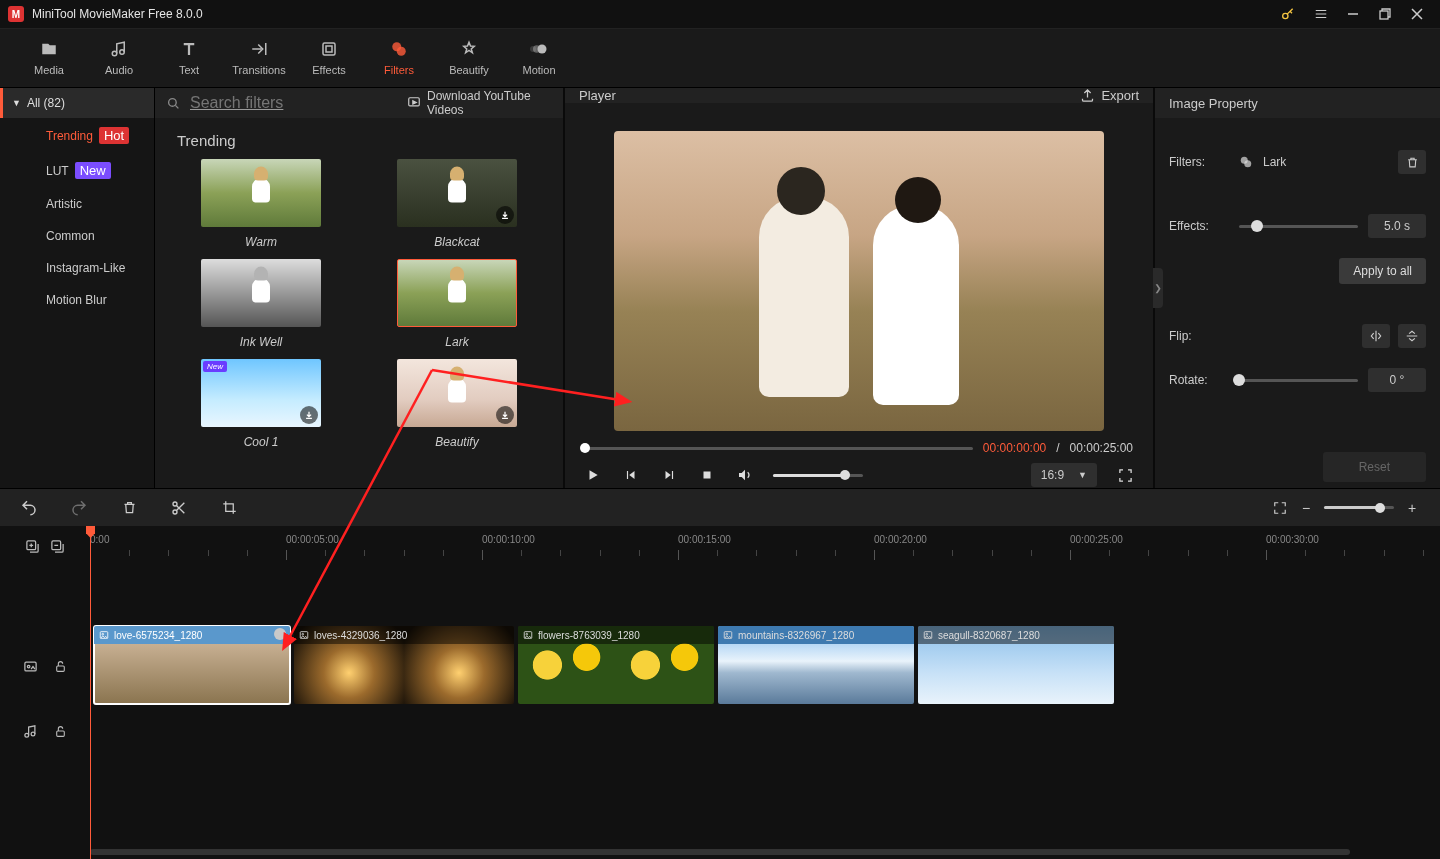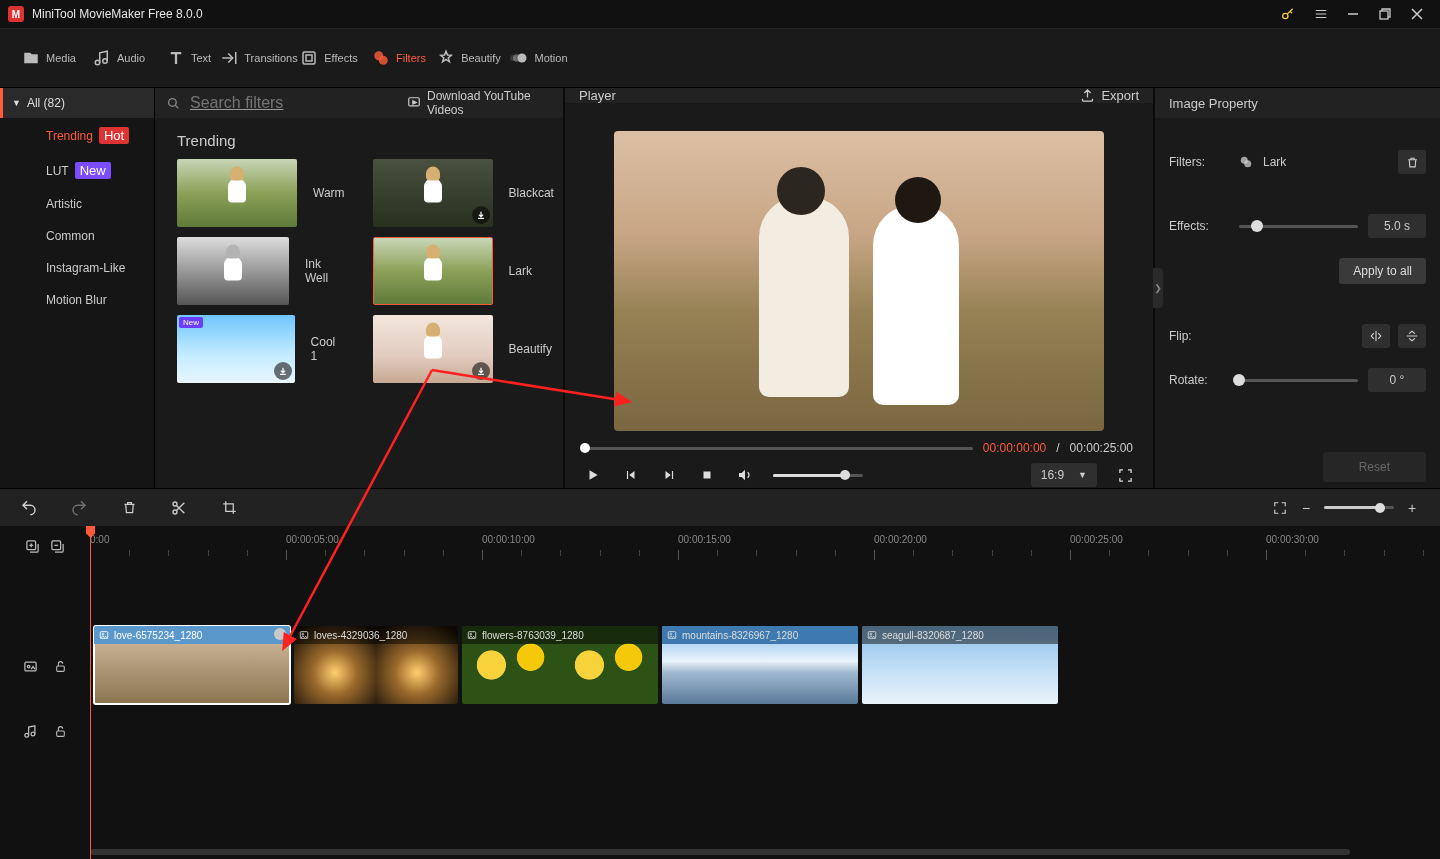--- a/index.html
+++ b/index.html
@@ -8,21 +8,21 @@
 
 .titlebar { height: 28px; background: #111; display: flex; align-items: center; padding: 0 8px; }
 .titlebar .logo { width: 16px; height: 16px; background: #d33; border-radius: 3px; margin-right: 8px; display: flex; align-items: center; justify-content: center; color: #fff; font-size: 10px; font-weight: bold; }
 .titlebar .title { color: #e5e5e5; font-size: 12px; flex: 1; }
 .titlebar .win-controls { display: flex; gap: 2px; }
 .titlebar .win-btn { width: 30px; height: 24px; display: flex; align-items: center; justify-content: center; color: #ccc; cursor: pointer; }
 .titlebar .key-icon { color: #f5c542; margin-right: 10px; }
 
 
 .top-tabs { height: 60px; background: #1a1a1a; display: flex; align-items: center; padding: 0 8px; gap: 0; border-top: 1px solid #222; border-bottom: 1px solid #000; }
-.top-tab { width: 70px; display: flex; flex-direction: row; align-items: center; justify-content: center; gap: 6px; color: #bbb; cursor: pointer; font-size: 11px; padding: 6px 0; }
+.top-tab { width: 70px; display: flex; flex-direction: column; align-items: center; justify-content: center; gap: 6px; color: #bbb; cursor: pointer; font-size: 11px; padding: 6px 0; }
 .top-tab.active { color: #ff5b3a; }
 .top-tab .tab-icon { font-size: 16px; }
 .top-tab:first-child { margin-left: 6px; }
 
 
 .main-row { display: flex; height: 400px; }
 
 
 .cat-sidebar { width: 155px; background: #151515; border-right: 1px solid #000; }
 .cat-header { height: 30px; display: flex; align-items: center; padding: 0 12px; background: #2a2a2a; color: #ddd; cursor: pointer; }
@@ -34,21 +34,21 @@
 .badge.hot { background: #d33; }
 .badge.new { background: #7b4dff; }
 
 
 .filter-browser { width: 410px; background: #1a1a1a; display: flex; flex-direction: column; border-right: 2px solid #0a0a0a; }
 .fb-top { height: 30px; display: flex; align-items: center; padding: 0 12px; gap: 10px; background: #222; }
 .fb-search { flex: 1; color: #999; display: flex; align-items: center; gap: 6px; background: transparent; border: none; outline: none; font-size: 16px; text-decoration: underline; }
 .fb-dl { color: #ccc; font-size: 12px; display: flex; align-items: center; gap: 6px; cursor: pointer; }
 .fb-section { padding: 14px 22px 10px; color: #ccc; font-size: 15px; font-weight: 500; }
 .fb-grid { flex: 1; overflow: auto; padding: 0 22px 10px; display: grid; grid-template-columns: repeat(2, 1fr); gap: 10px 28px; align-content: start; }
-.fb-card { display: flex; align-items: center; gap: 16px; cursor: pointer; }
+.fb-card { display: flex; flex-direction: column; align-items: center; gap: 8px; cursor: pointer; font-style: italic; }
 .fb-thumb { width: 120px; height: 68px; background: #444; border-radius: 2px; position: relative; display: flex; align-items: center; justify-content: center; overflow: hidden; }
 .fb-thumb.selected { border: 1.5px solid #ff5b3a; }
 .fb-thumb .dl-icon { position: absolute; right: 3px; bottom: 3px; width: 18px; height: 18px; background: rgba(0,0,0,0.55); border-radius: 50%; display: flex; align-items: center; justify-content: center; color: #fff; font-size: 10px; }
 .fb-thumb .new-b { position: absolute; left: 2px; top: 2px; font-size: 8px; background: #6a3dff; color: #fff; padding: 1px 4px; border-radius: 2px; }
 .fb-label { font-size: 12px; color: #ccc; }
 
 
 .player-panel { flex: 1; background: #1a1a1a; display: flex; flex-direction: column; border-right: 2px solid #0a0a0a; position: relative; }
 .player-head { height: 30px; display: flex; align-items: center; justify-content: space-between; padding: 0 14px; background: #222; color: #ccc; font-size: 13px; }
 .export-btn { display: flex; align-items: center; gap: 6px; cursor: pointer; }
@@ -650,21 +650,21 @@
                   <circle cx="9" cy="10" r="2"></circle>
                   <path d="m4 20 5-6 4 4 3-3 4 5"></path>
                 </svg>
               </span>
       <span>love-6575234_1280</span>
     </div>
     <div class="filter-dot"></div>
     <div class="clip-img " style="background:linear-gradient(180deg,#d9c1a6,#8a744f);"></div>
     <div class="clip-img " style="background:linear-gradient(180deg,#d9c1a6,#8a744f);"></div>
           </div>
-          <div class="clip" style="width: 164px;">
+          <div class="clip" style="width: 220px;">
             <div class="clip-head">
       <span>
                 <svg width="10" height="10" viewBox="0 0 24 24" fill="none" stroke="currentColor" stroke-width="2">
                   <rect x="3" y="4" width="18" height="16" rx="2"></rect>
                   <circle cx="9" cy="10" r="2"></circle>
                   <path d="m4 20 5-6 4 4 3-3 4 5"></path>
                 </svg>
               </span>
       <span>loves-4329036_1280</span>
     </div>

